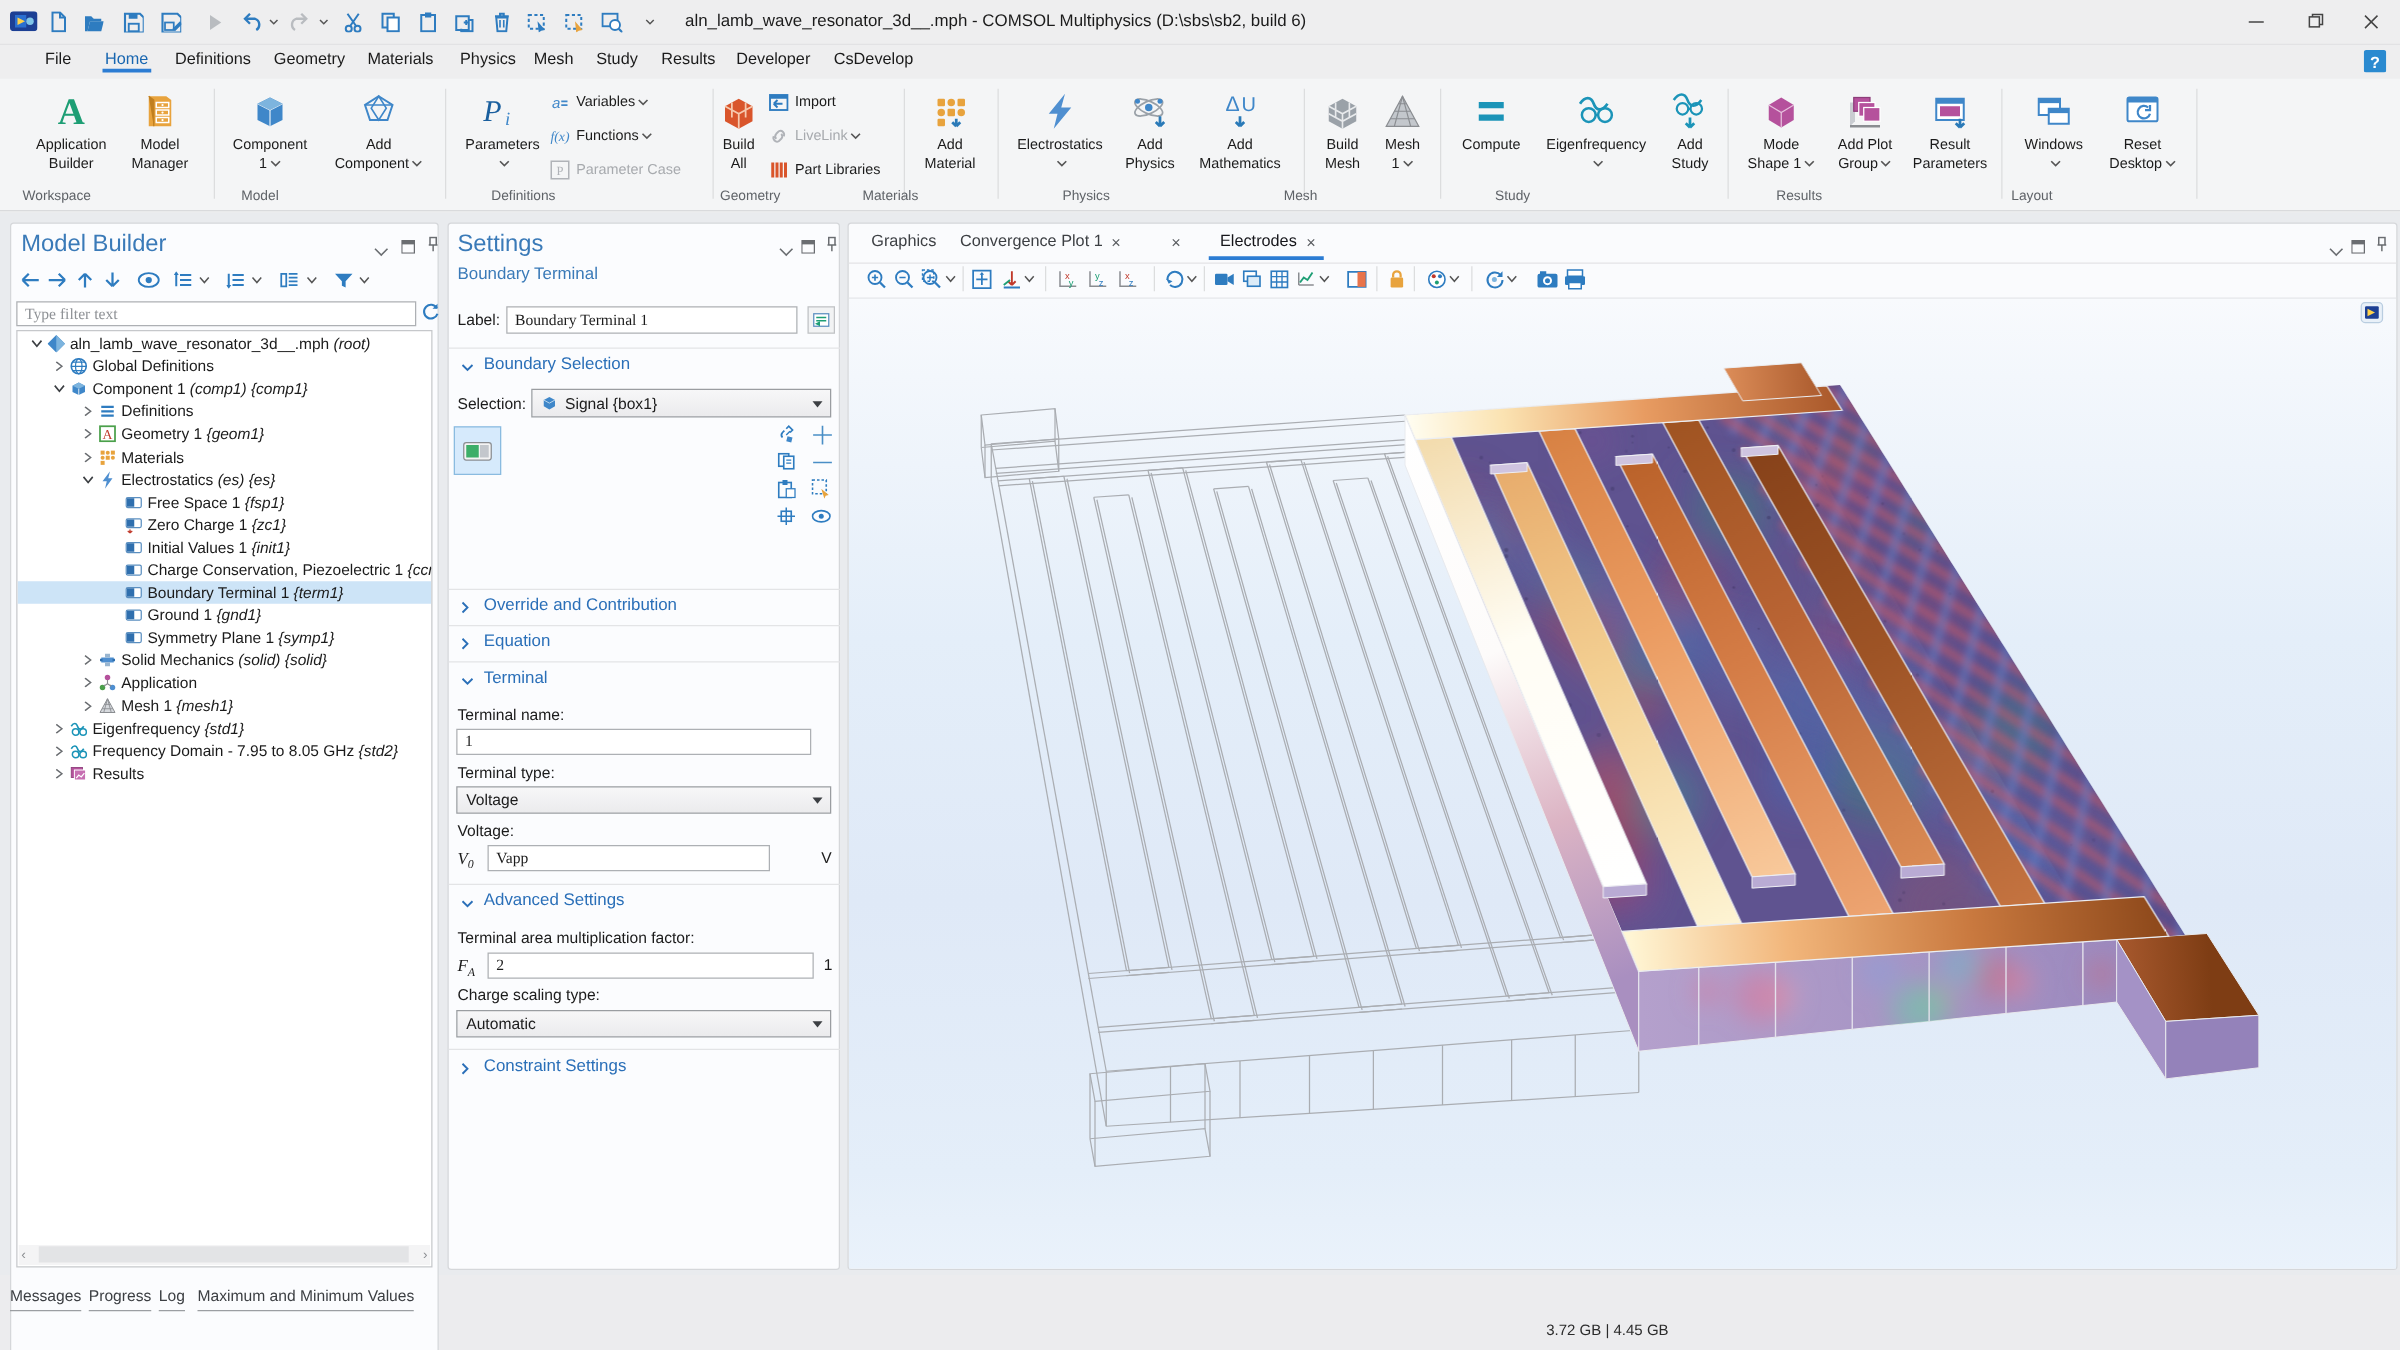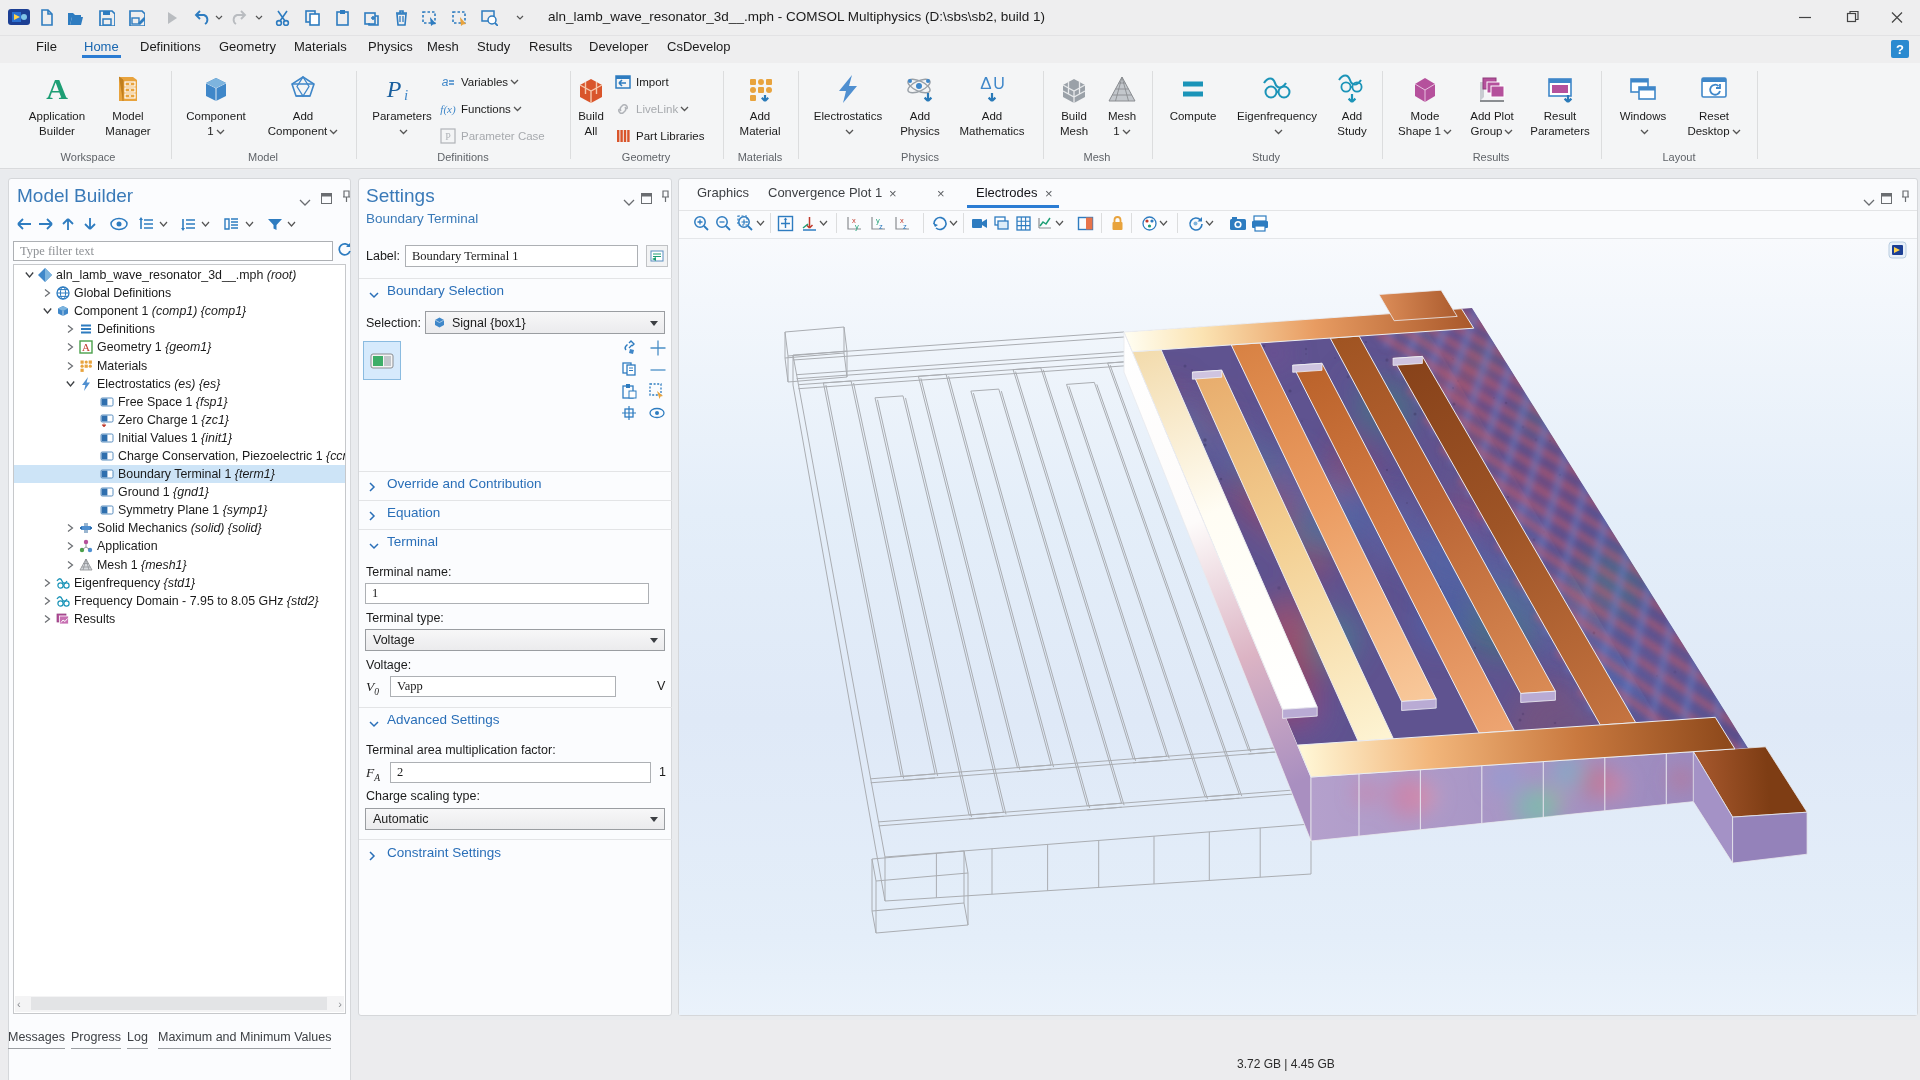--- a/index.html
+++ b/index.html
@@ -7,21 +7,21 @@
 .qat{position:absolute;top:9px;display:flex;align-items:center}
 #title{position:absolute;left:548px;top:9px;font-size:13.5px;color:#1b1b1b}
 .wbtn{width:46px;height:35px;display:inline-block}
 #winbtns{position:absolute;right:0;top:0}
 #menubar{position:absolute;left:0;top:36px;width:1920px;height:27px;background:#eeeeef}
 .menu{position:absolute;top:3px;font-size:13px;color:#1b1b1b}
 .menu.active{color:#1866b0}
 .menu.active:after{content:"";position:absolute;left:-2px;right:-2px;bottom:-4px;height:3px;background:#2b7cd3}
 #ribbon{position:absolute;left:0;top:63px;width:1920px;height:106px;background:#f4f5f6;border-bottom:1px solid #d9dadc}
 .rsep{position:absolute;top:8px;height:88px;width:1px;background:#dcddde}
-.rlabel{position:absolute;top:88px;font-size:11px;color:#5f6368;text-align:center}
+.rlabel{position:absolute;top:88px;font-size:11px;color:#5f6368;}
 .rbtn{position:absolute;top:8px;text-align:center;font-size:11.5px;color:#1b1b1b;line-height:14.5px}
 .rbtn .ric{height:36px;display:flex;align-items:center;justify-content:center;margin-bottom:2px}
 .srow{position:absolute;font-size:11.5px;color:#1b1b1b;display:flex;align-items:center;white-space:nowrap}
 .srow .sic{margin-right:5px;display:inline-flex}
 .gray{color:#a7aaae}
 .card{position:absolute;background:#fbfcfe;border:1px solid #d5d7da;border-radius:3px}
 .ptitle{font-size:19px;color:#3a7ab8}
 input,.inputbox{font-family:Liberation Serif, serif}
 .inputbox{position:absolute;background:#fff;border:1px solid #adb0b4;font-size:12.5px;color:#1b1b1b;display:flex;align-items:center;padding-left:6px}
 .combo{position:absolute;background:linear-gradient(#f7f7f8,#ebebed);border:1px solid #9a9da1;font-size:12.5px;color:#1b1b1b;display:flex;align-items:center;padding-left:7px}
@@ -156,21 +156,21 @@
         <rect x="1" y="2" width="12" height="10" fill="none" stroke="#2e7cc0" stroke-width="1.5"></rect>
         <circle cx="11" cy="11" r="4" fill="#fff" stroke="#2e7cc0" stroke-width="1.5"></circle>
         <path d="M14 14l3 3" stroke="#2e7cc0" stroke-width="1.8"></path>
       </svg>
     </div>
     <div class="qat" style="left:515px">
       <svg width="10" height="17" viewBox="0 0 10 17" style="">
         <path d="M2 7l3 3 3-3" fill="none" stroke="#555" stroke-width="1.2"></path>
       </svg>
     </div>
-    <div id="title">aln_lamb_wave_resonator_3d__.mph - COMSOL Multiphysics (D:\sbs\sb2, build 1)</div>
+    <div id="title">aln_lamb_wave_resonator_3d__.mph - COMSOL Multiphysics (D:\sbs\sb2, build 6)</div>
     <div id="winbtns"><div class="wbtn"><svg width="46" height="35" viewBox="0 0 46 35" style="">
           <path d="M17 17.5h12" stroke="#444" stroke-width="1.2"></path>
         </svg></div><div class="wbtn"><svg width="46" height="35" viewBox="0 0 46 35" style="">
           <rect x="19.5" y="13.5" width="8" height="8" fill="none" stroke="#444" stroke-width="1.2"></rect>
           <path d="M22 13.5v-2h8v8h-2" fill="none" stroke="#444" stroke-width="1.2"></path>
         </svg></div><div class="wbtn"><svg width="46" height="35" viewBox="0 0 46 35" style="">
           <path d="M18 12.5l10 10M28 12.5l-10 10" stroke="#444" stroke-width="1.2"></path>
         </svg></div></div>
   </div>
 <div id="menubar">

